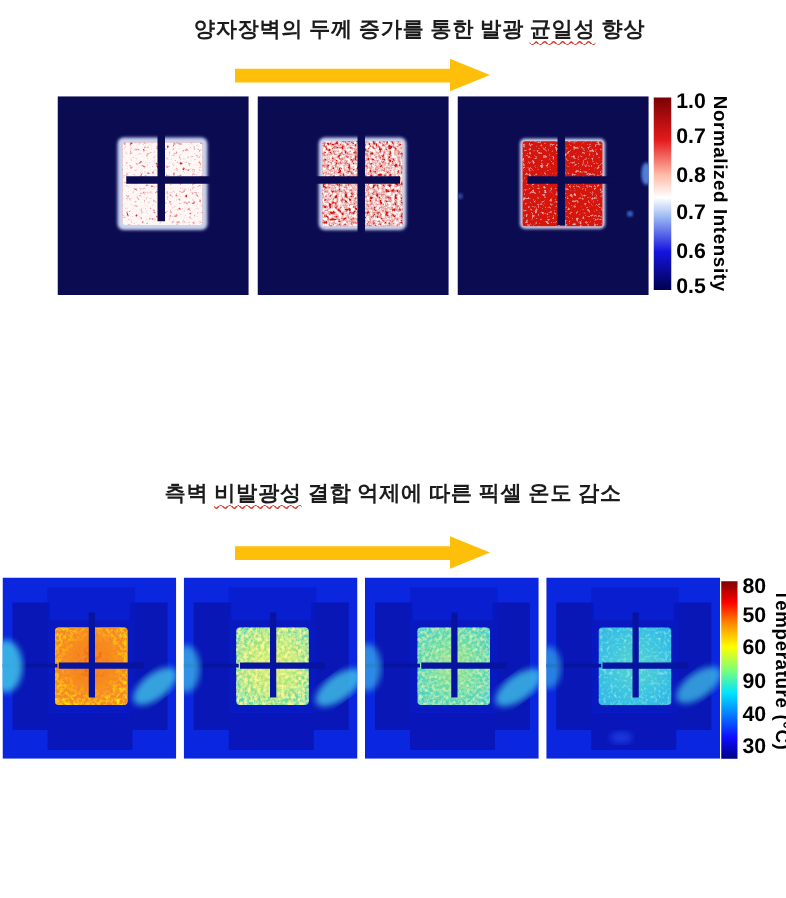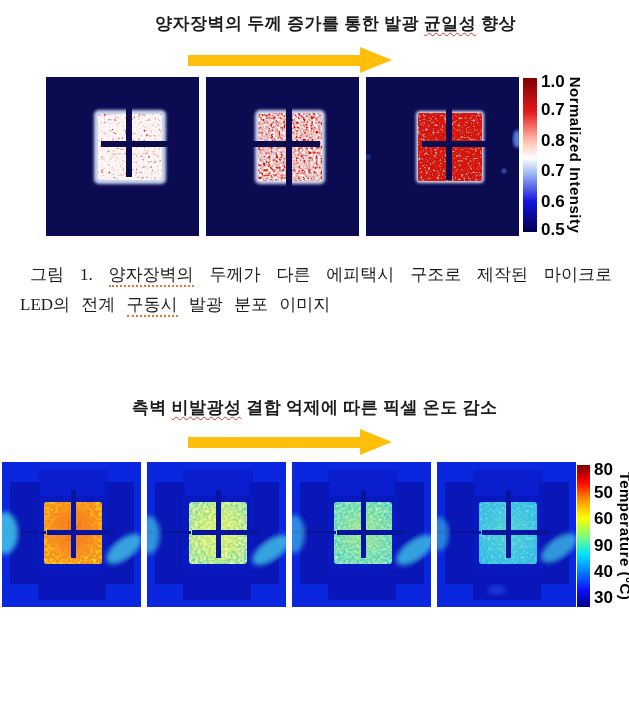--- a/index.html
+++ b/index.html
@@ -2,21 +2,21 @@
 <html><head>
 <meta charset="utf-8">
 <style>
   html,body{margin:0;padding:0;background:#ffffff;}
   .page{position:relative;width:629px;height:718px;background:#ffffff;overflow:hidden;
         font-family:"Liberation Serif",serif;color:#1c1c1c;}
 
   
   .heading{position:absolute;left:0;right:0;text-align:center;font-size:17px;font-weight:bold;letter-spacing:.5px;}
   .h1{top:12px;padding-left:42px;}
-  .h2{top:396px;}
+  .h2{top:383px;}
   .wavy{text-decoration:underline wavy #d93a2d;text-decoration-thickness:1px;text-underline-offset:3px;}
 
   
   .arrow{position:absolute;width:210px;height:26px;}
   .arrow1{left:188px;top:47px;}
   .arrow2{left:188px;top:429px;}
   .arrow .bar{position:absolute;left:0;top:8px;width:172px;height:11px;background:#fdbf0a;}
   .arrow .head{position:absolute;left:172px;top:0;width:0;height:0;
                border-left:32px solid #fdbf0a;border-top:13px solid transparent;border-bottom:13px solid transparent;}
 
@@ -196,24 +196,20 @@
     <div class="cbar cb1"></div>
     <span class="tick" style="top:2%">1.0</span>
     <span class="tick" style="top:20%">0.7</span>
     <span class="tick" style="top:40%">0.8</span>
     <span class="tick" style="top:60%">0.7</span>
     <span class="tick" style="top:80%">0.6</span>
     <span class="tick" style="top:98%">0.5</span>
     <div class="cblabel">Normalized Intensity</div>
   </div>
 
-  <div class="caption cap1">
-    <div class="jline l1"><span>그림 1. </span><span class="dotted-u">양자장벽의</span><span> 두께가 다른 에피택시 구조로 제작된 마이크로</span></div>
-    <div class="l2"><span>LED의 전계 </span><span class="dotted-u">구동시</span><span> 발광 분포 이미지</span></div>
-  </div>
 
   <div class="heading h2"><span>측벽 </span><span class="wavy">비발광성</span><span> 결합 억제에 따른 픽셀 온도 감소</span></div>
 
   <div class="arrow arrow2">
     <div class="bar"></div>
     <div class="head"></div>
   </div>
 
   <div class="fig2">
     <svg class="panel q1" viewBox="0 0 139 145">

